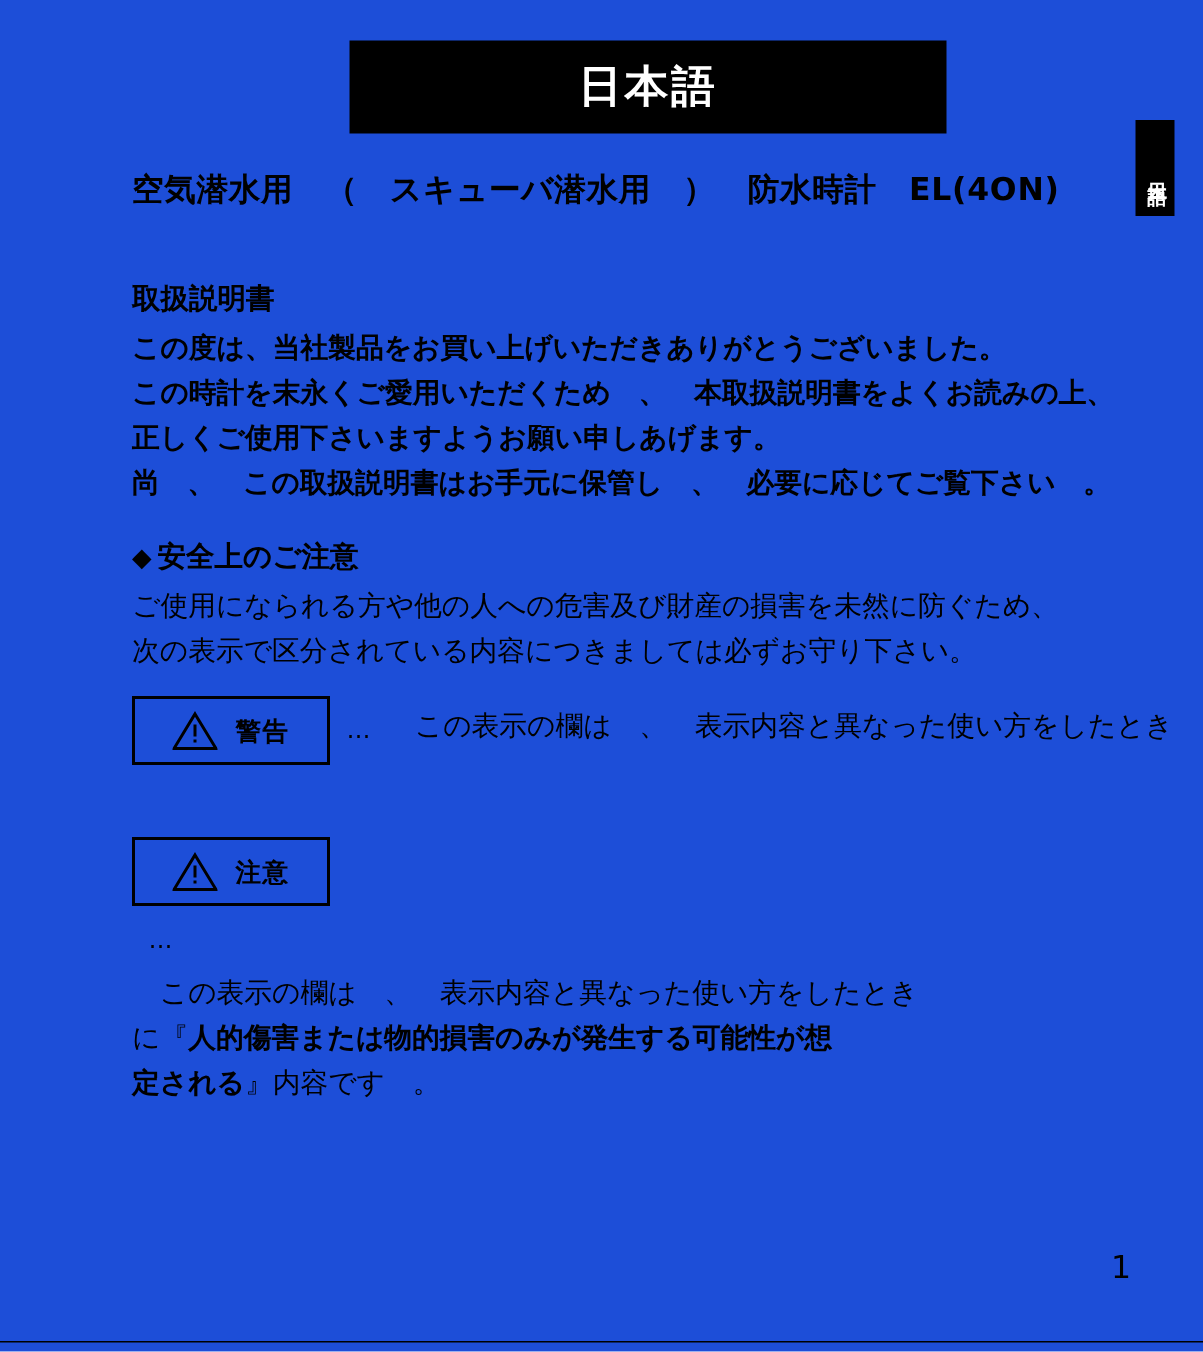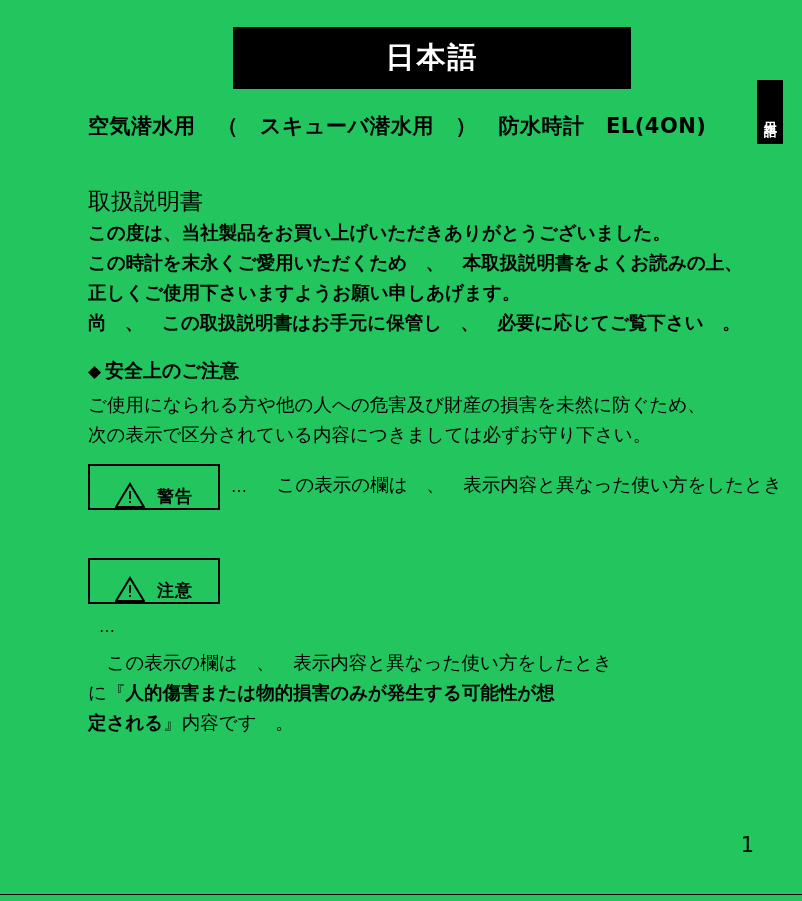--- a/index.html
+++ b/index.html
@@ -8,21 +8,21 @@
     background: #ffffff;
   }
   body {
     font-family: "DejaVu Sans", "Liberation Sans", sans-serif;
     color: #000000;
   }
   .page {
     position: relative;
     width: 802px;
     height: 901px;
-    background: #22c55e;
+    background: #1d4ed8;
     overflow: hidden;
     box-sizing: border-box;
   }
   .page-rule {
     position: absolute;
     left: 0;
     right: 0;
     bottom: 6px;
     height: 1px;
     background: #000000;
@@ -76,22 +76,22 @@
     font-weight: bold;
     letter-spacing: 0.5px;
     white-space: nowrap;
   }
 
   
   .manual-heading {
     position: absolute;
     left: 88px;
     top: 186px;
-    font-size: 23px;
-    font-weight: normal;
+    font-size: 19px;
+    font-weight: bold;
   }
   .manual-body {
     position: absolute;
     left: 88px;
     top: 218px;
     width: 700px;
     font-size: 18.5px;
     line-height: 30px;
   }
   .manual-body div {
@@ -132,21 +132,21 @@
   }
   .notice-warning { top: 464px; }
   .notice-caution { top: 558px; flex-direction: column; }
 
   .notice-box {
     width: 132px;
     height: 46px;
     border: 2px solid #000000;
     box-sizing: border-box;
     display: flex;
-    align-items: flex-end;
+    align-items: center;
     justify-content: center;
     gap: 12px;
     flex: none;
   }
   .warn-tri {
     width: 30px;
     height: 26px;
     flex: none;
   }
   .notice-box .box-label {

